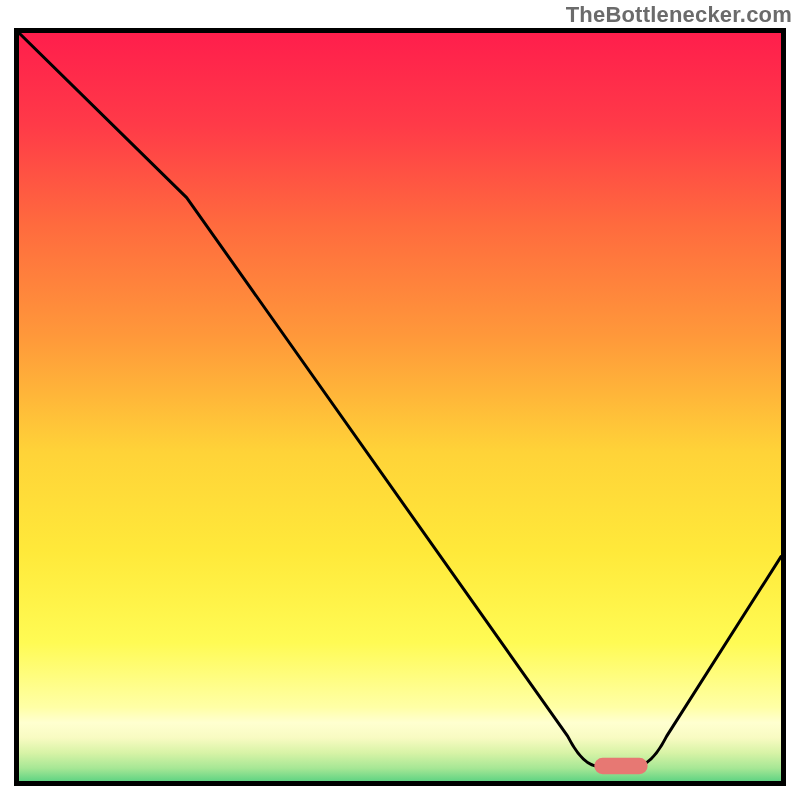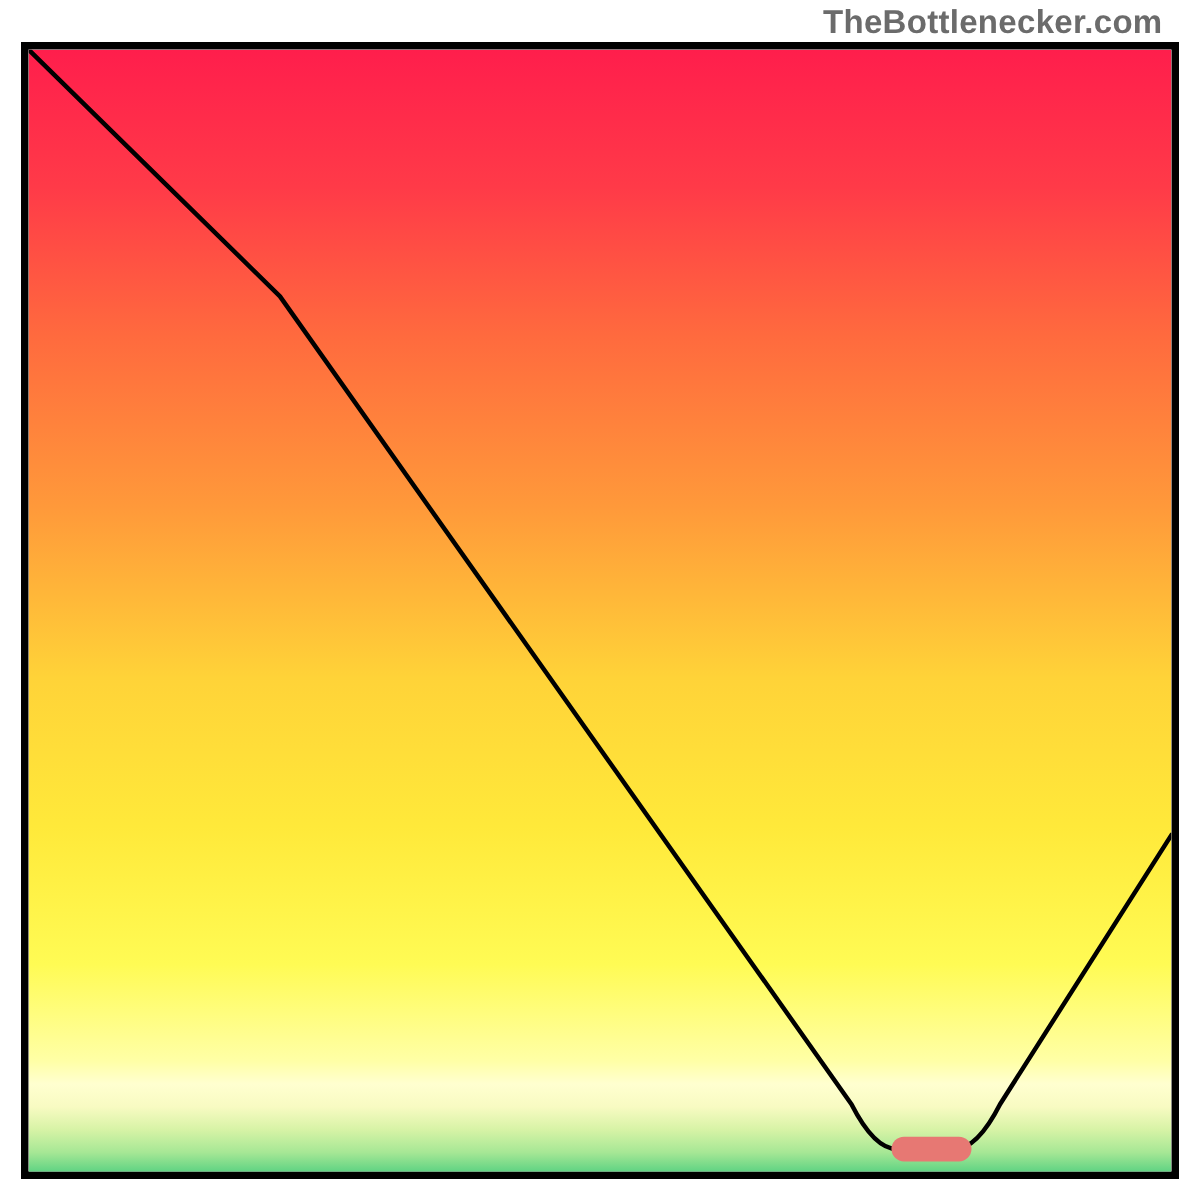--- a/index.html
+++ b/index.html
@@ -11,21 +11,21 @@
     font-family: Arial, Helvetica, sans-serif;
   }
   .container {
     position: relative;
     width: 800px;
     height: 800px;
   }
   .attribution {
     position: absolute;
     top: 2px;
-    right: 25px;
+    right: 8px;
     font-size: 22px;
     font-weight: bold;
     color: #6b6b6b;
     letter-spacing: 0.2px;
   }
   .plot-frame {
     position: absolute;
     left: 14px;
     top: 28px;
     width: 772px;

